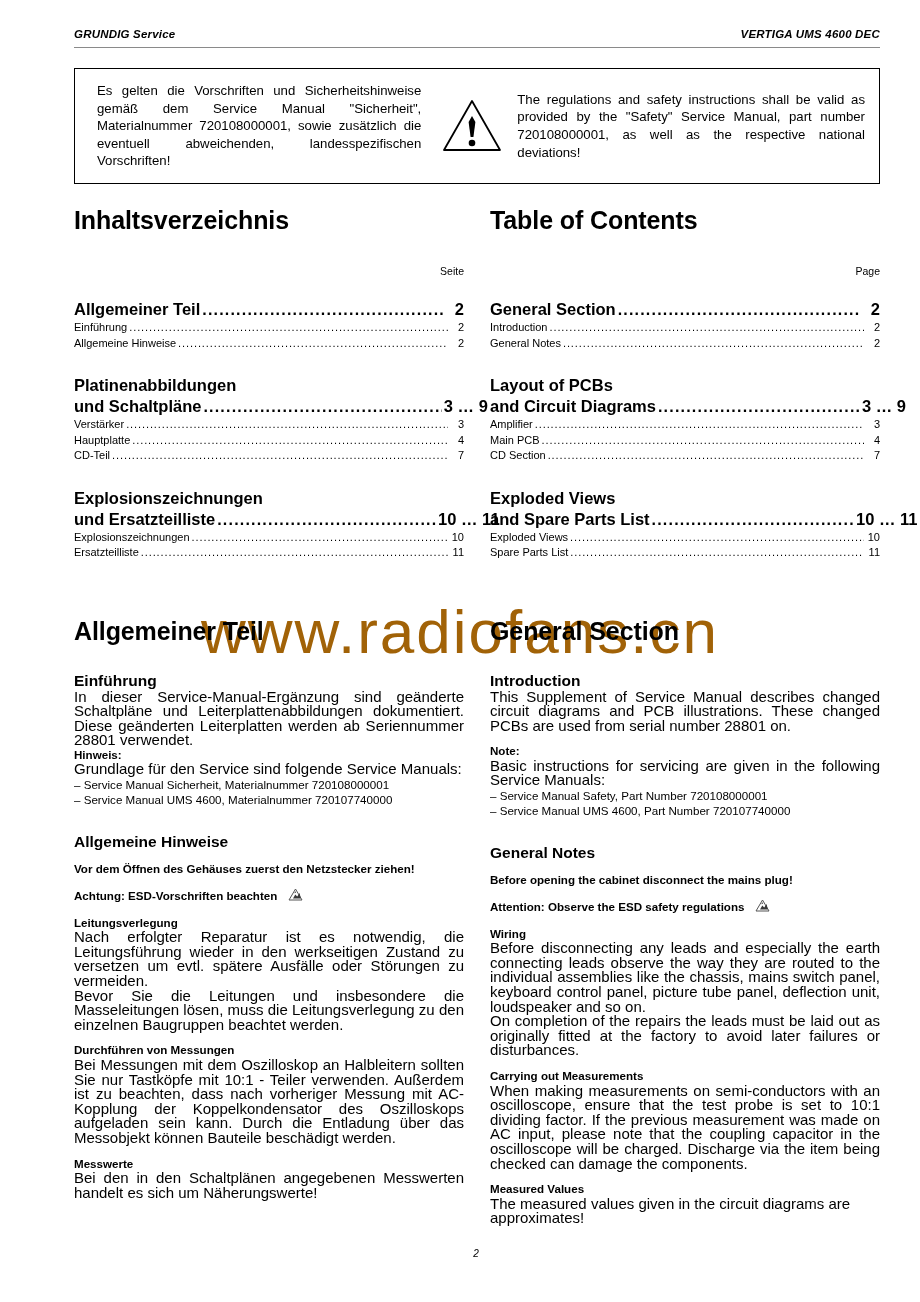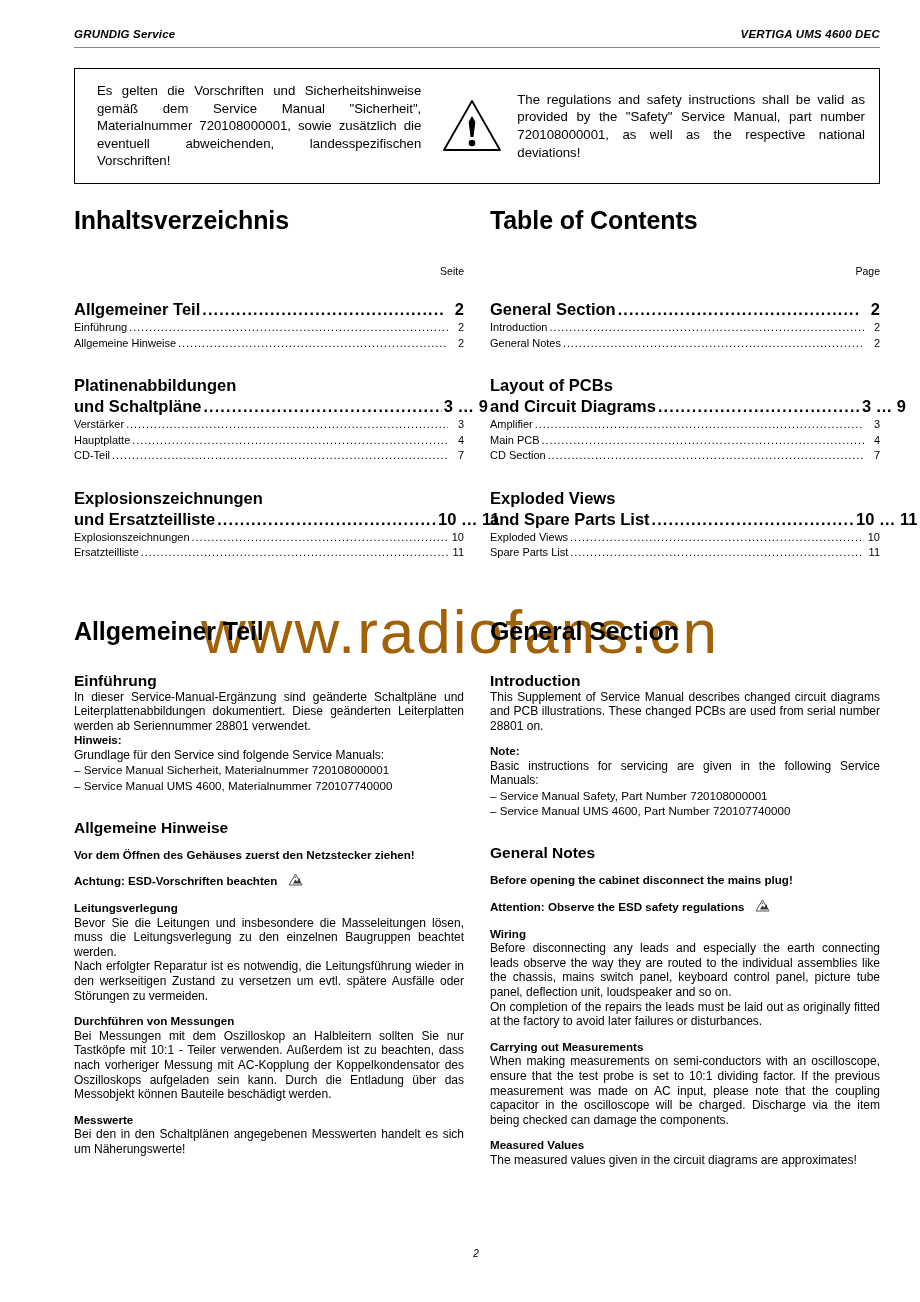--- a/index.html
+++ b/index.html
@@ -165,21 +165,21 @@
     line-height: 15.5px;
   }
   .toc-item .dots { font-size: 11px; letter-spacing: .9px; }
   .toc-item .pg { min-width: 14px; }
 
   
   .body-sect { margin-top: 56px; }
   .body-sub  { margin-top: 26px; }
 
   p.tx {
-    font-size: 12px;
+    font-size: 15px;
     line-height: 14.6px;
     margin: 0;
     text-align: justify;
     text-justify: inter-word;
   }
   p.tx.flush { text-align: left; }
   .blabel {
     font-size: 11.6px;
     line-height: 14.6px;
     font-weight: bold;
@@ -329,22 +329,22 @@
           <span>
             <svg width="15" height="13" viewBox="0 0 15 13" aria-hidden="true">
               <path d="M7.5 1 L14 12 L1 12 Z" fill="none" stroke="#555" stroke-width="1"></path>
               <path d="M5 10.4 L7.3 6.6 L9.2 8.4 L11.6 5 L12.8 10.4 Z" fill="#3a3a3a"></path>
               <path d="M6.2 5.2 L7.4 3.2 L8.2 4.6 Z" fill="#3a3a3a"></path>
             </svg>
           </span>
         </div>
 
         <div class="blabel gap">Leitungsverlegung</div>
+        <p class="tx">Nach erfolgter Reparatur ist es notwendig, die Leitungsführung wieder in den werkseitigen Zustand zu versetzen um evtl. spätere Ausfälle oder Störungen zu vermeiden.</p>
         <p class="tx">Bevor Sie die Leitungen und insbesondere die Masseleitungen lösen, muss die Leitungsverlegung zu den einzelnen Baugruppen beachtet werden.</p>
-        <p class="tx">Nach erfolgter Reparatur ist es notwendig, die Leitungsführung wieder in den werkseitigen Zustand zu versetzen um evtl. spätere Ausfälle oder Störungen zu vermeiden.</p>
 
         <div class="blabel gap">Durchführen von Messungen</div>
         <p class="tx">Bei Messungen mit dem Oszilloskop an Halbleitern sollten Sie nur Tastköpfe mit 10:1 - Teiler verwenden. Außerdem ist zu beachten, dass nach vorheriger Messung mit AC-Kopplung der Koppelkondensator des Oszilloskops aufgeladen sein kann. Durch die Entladung über das Messobjekt können Bauteile beschädigt werden.</p>
 
         <div class="blabel gap">Messwerte</div>
         <p class="tx">Bei den in den Schaltplänen angegebenen Messwerten handelt es sich um Näherungswerte!</p>
       </div>
     </div>
   </div>
 

